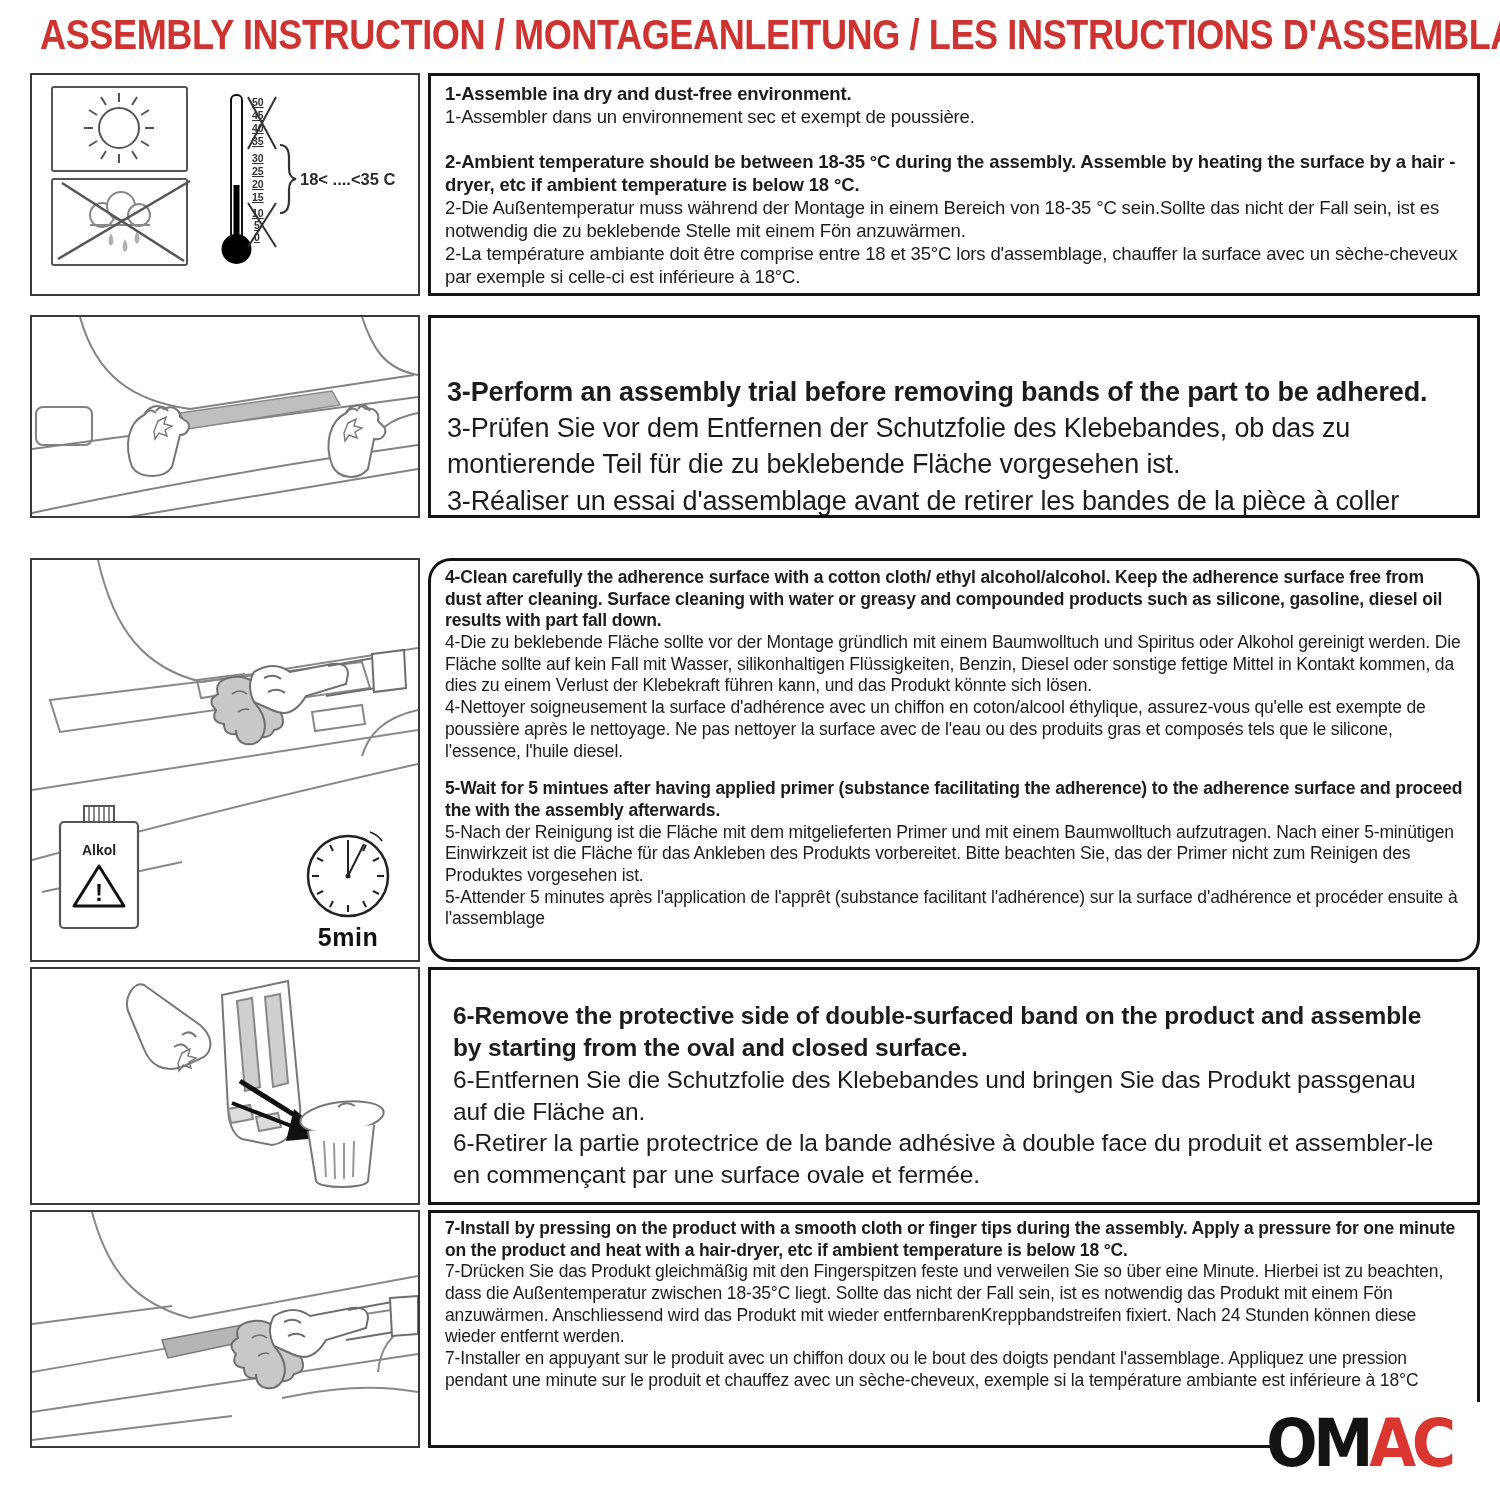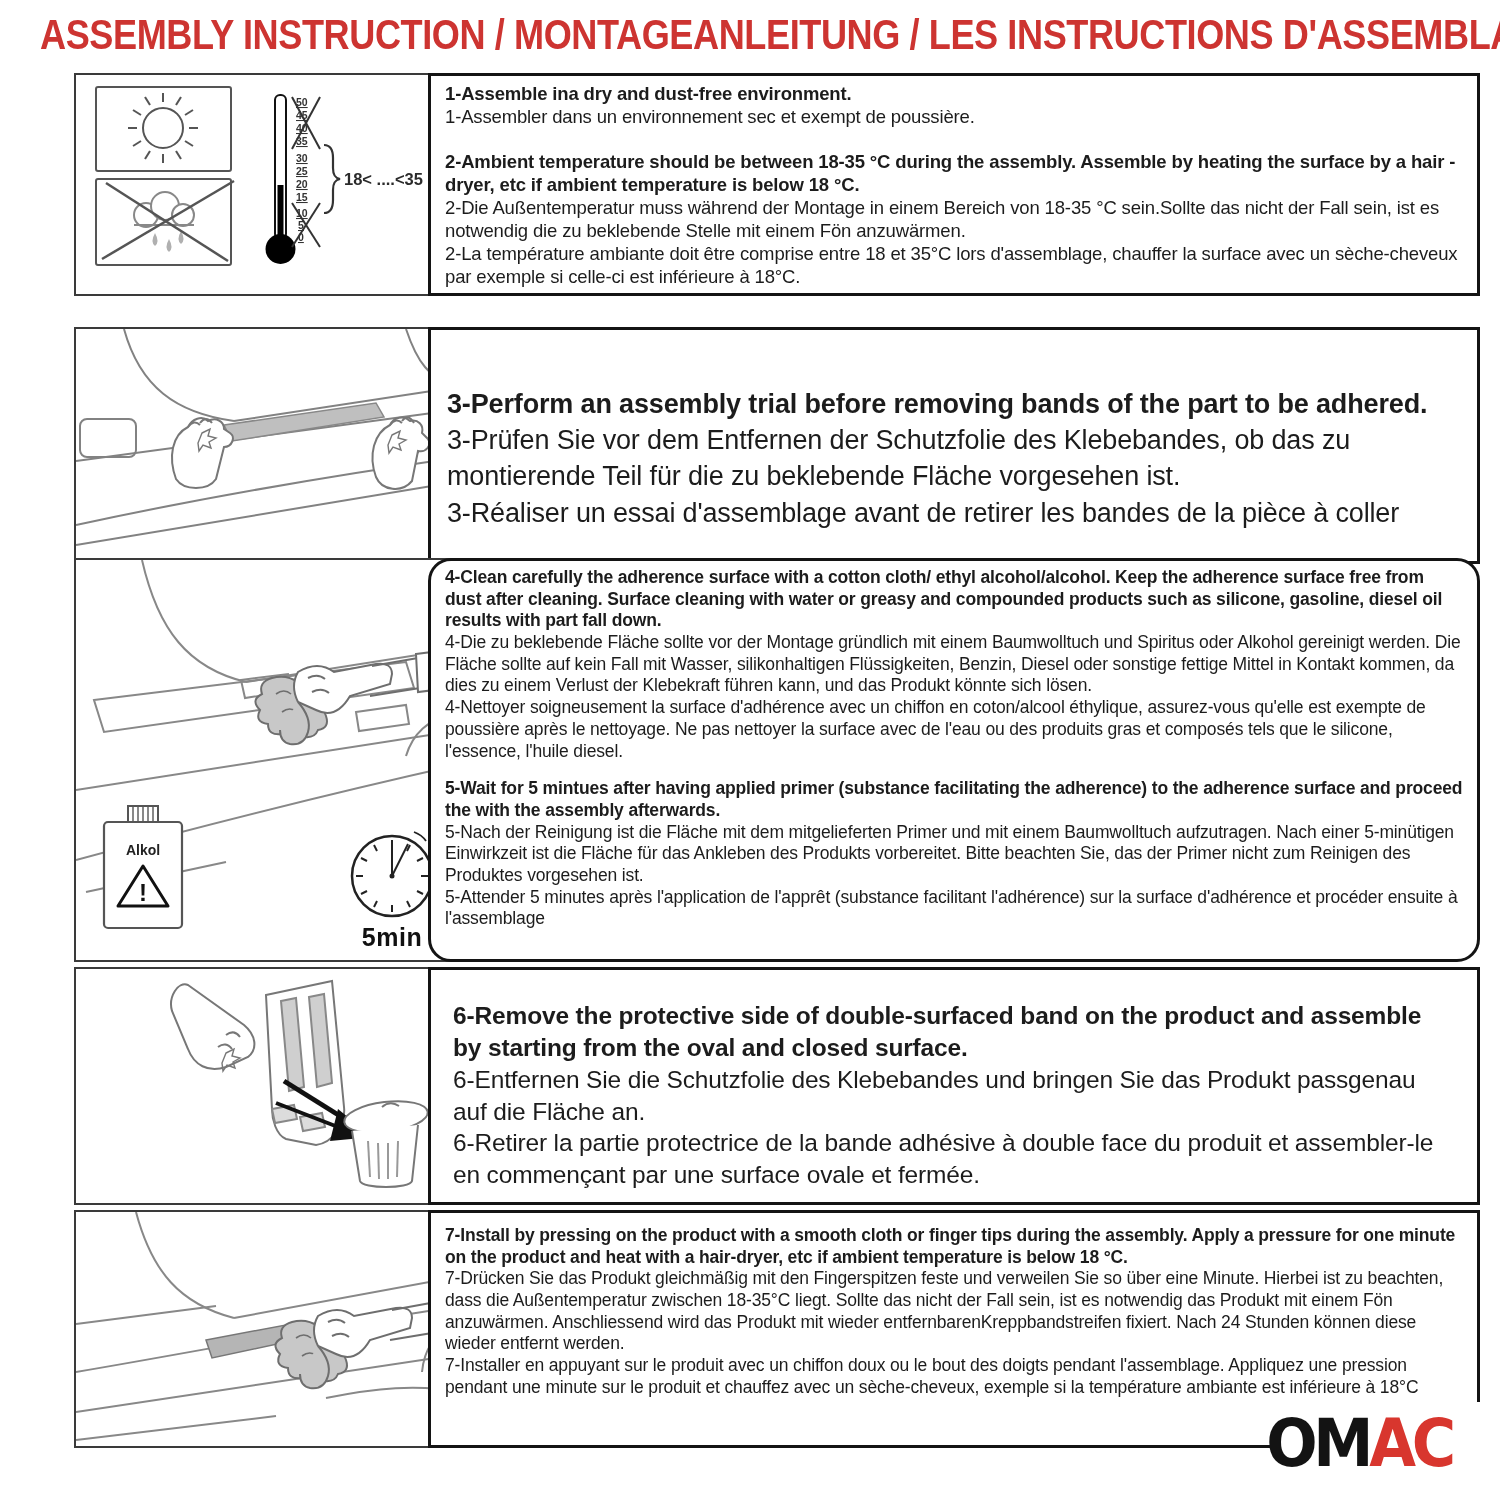--- a/index.html
+++ b/index.html
@@ -1,33 +1,33 @@
 <!DOCTYPE html>
 <html><head>
 <meta charset="utf-8">
 <style>
   html,body{margin:0;padding:0;background:#ffffff;}
   body{width:1500px;height:1500px;font-family:"Liberation Sans",sans-serif;color:#1c1c1c;}
   .sheet{position:relative;width:1500px;height:1500px;background:#fff;overflow:hidden;}
   .title{position:absolute;left:40px;top:10px;font-size:43px;font-weight:bold;color:#cd3431;
          white-space:nowrap;transform:scaleX(0.84);transform-origin:left center;letter-spacing:-0.5px;}
   .row{position:absolute;left:0;width:1500px;}
-  .r1{top:73px;height:223px}.r2{top:327px;height:237px}.r3{top:558px;height:404px}
+  .r1{top:73px;height:223px}.r2{top:315px;height:203px}.r3{top:558px;height:404px}
   .r4{top:967px;height:238px}.r5{top:1210px;height:238px}
   .ill{position:absolute;left:30px;top:0;width:390px;height:100%;border:2px solid #3a3a3a;
-       background:#fff;box-sizing:border-box;overflow:hidden;margin-left:44px;}
+       background:#fff;box-sizing:border-box;overflow:hidden;}
   .txt{position:absolute;left:428px;top:0;width:1052px;height:100%;border:3px solid #141414;
        background:#fff;box-sizing:border-box;overflow:hidden;letter-spacing:-0.15px;}
   .txt p{margin:0;}
   .b{font-weight:bold;}
   .t1{font-size:18.5px;line-height:1.24;padding:7px 14px;}
   .t2{font-size:27px;line-height:1.34;padding:56px 16px 0;}
   .t3{font-size:17.5px;line-height:1.24;padding:6px 14px;border-radius:23px;}
   .t4{font-size:24.5px;line-height:1.3;padding:30px 22px 0;}
-  .t5{font-size:17.5px;line-height:1.24;padding:12px 14px;}
+  .t5{font-size:17.5px;line-height:1.24;padding:5px 14px;}
   .gap1{margin-top:22px !important;}
   .gap3{margin-top:16px !important;}
   svg{display:block;}
   .logo{position:absolute;left:1280px;top:1402px;width:220px;height:80px;background:#fff;
         display:flex;align-items:center;}
   .logo-text{font-family:"DejaVu Sans",sans-serif;font-weight:bold;font-size:56px;
              letter-spacing:-4px;transform:scale(1.08,1.18);transform-origin:right center;white-space:nowrap;}
   .lg-black{color:#131313;}
   .lg-red{color:#d8362e;}
 </style>

